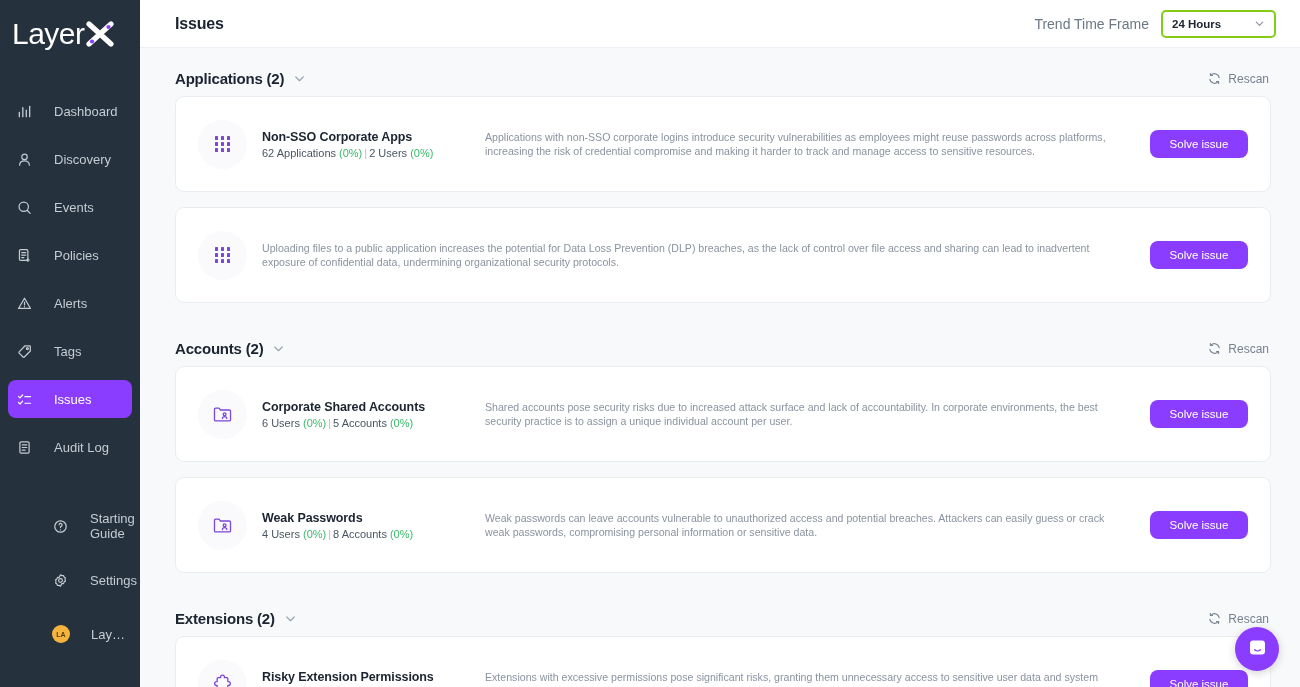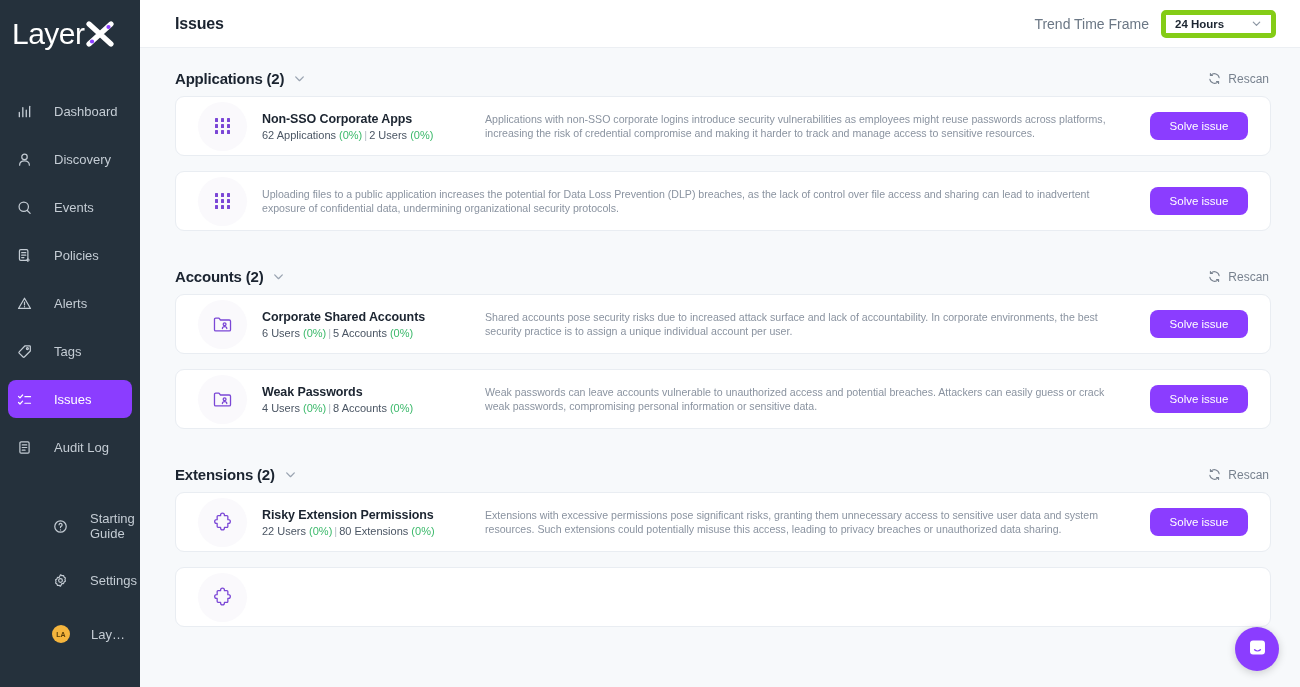--- a/index.html
+++ b/index.html
@@ -62,21 +62,21 @@
     display: flex; align-items: center;
     padding: 0 24px 0 35px;
     border-bottom: 1px solid #eceff3;
     background: #ffffff;
   }
   .page-title { font-size: 16px; font-weight: 700; color: #1b2430; letter-spacing: -0.2px; }
   .topbar-right { margin-left: auto; display: flex; align-items: center; gap: 12px; }
   .tf-label { font-size: 14px; color: #6b7785; }
   .tf-select {
     width: 115px; height: 28px;
-    border: 5px solid #84cc16; border-radius: 5px;
+    border: 2px solid #84cc16; border-radius: 5px;
     background: #fff; display: flex; align-items: center;
     padding: 0 9px; cursor: pointer;
   }
   .tf-value { font-size: 11.5px; color: #1b2430; font-weight: 600; }
   .tf-chev { margin-left: auto; color: #8c96a3; }
 
   .content {
     flex: 1 1 auto; overflow: hidden;
     background: #f7f9fb;
     padding: 0 29px 0 35px;
@@ -91,21 +91,21 @@
   .rescan {
     margin-left: auto; display: flex; align-items: center; gap: 7px;
     font-size: 12px; color: #78828f; cursor: pointer; padding-right: 2px;
   }
   .rescan svg { display: block; }
 
   .card {
     background: #ffffff;
     border: 1px solid #e9edf2;
     border-radius: 9px;
-    height: 60px;
+    height: 96px;
     display: flex; align-items: center;
     padding: 0 22px 0 22px;
     margin-bottom: 15px;
   }
   .card-icon {
     width: 49px; height: 49px; border-radius: 50%;
     background: #faf9fc;
     display: flex; align-items: center; justify-content: center;
     flex: 0 0 49px;
     margin-right: 15px;

